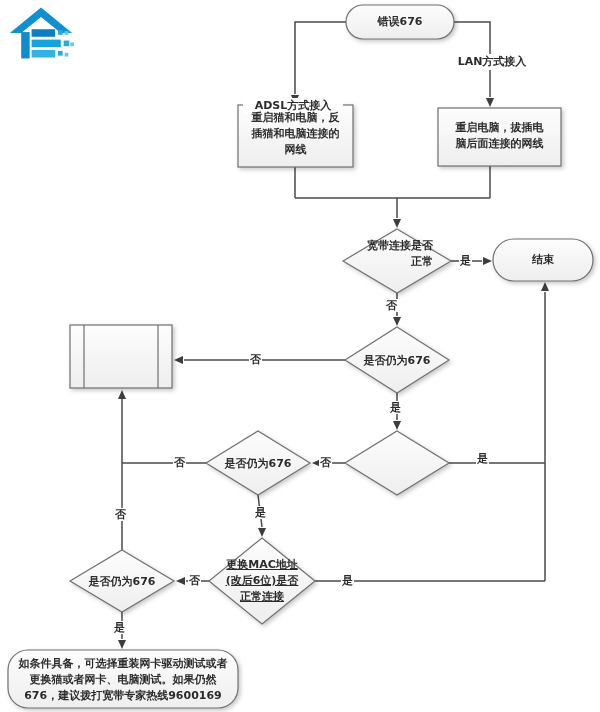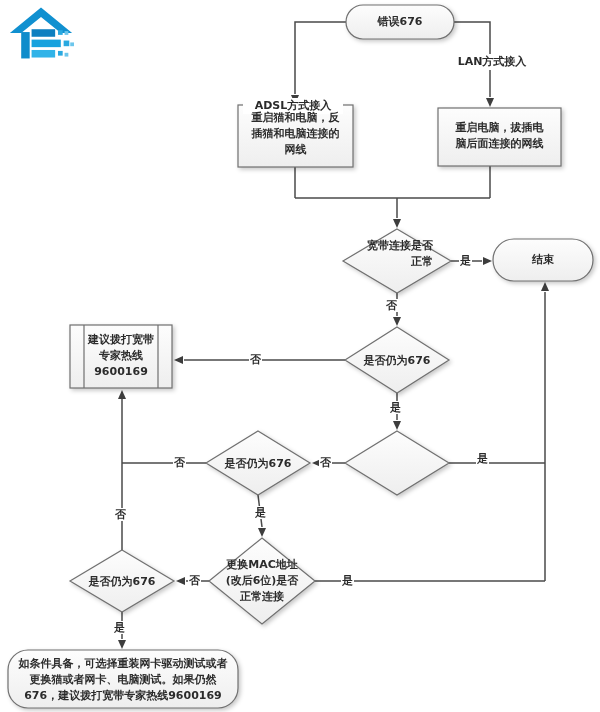--- a/index.html
+++ b/index.html
@@ -123,29 +123,24 @@
 
   <div class="txt" style="left:249px;top:110px;width:93px;">重启猫和电脑，反插猫和电脑连接的网线</div>
   <div class="txt" style="left:453px;top:120px;width:93px;font-family:Liberation Serif, serif;">重启电脑，拔插电脑后面连接的网线</div>
 
   <div class="txt" style="left:361px;top:238px;width:72px;text-align:right;">宽带连接是否正常</div>
 
   <div class="txt flexc" style="left:493px;top:239px;width:100px;height:42px;">结束</div>
 
   <div class="txt" style="left:345px;top:353px;width:104px;">是否仍为676</div>
 
-  <div class="txt" style="left:84px;top:332px;width:74px;">
-    <div>建议拨打宽带</div>
-    <div>专家热线</div>
-    <div>9600169</div>
-  </div>
 
   <div class="txt" style="left:206px;top:456px;width:104px;">是否仍为676</div>
 
-  <div class="txt" style="left:222px;top:557px;width:80px;">更换MAC地址(改后6位)是否正常连接</div>
+  <div class="txt" style="left:222px;top:557px;width:80px;text-decoration:underline;">更换MAC地址(改后6位)是否正常连接</div>
   <div class="txt" style="left:70px;top:574px;width:104px;">是否仍为676</div>
 
   <div class="txt" style="left:16px;top:656px;width:214px;">如条件具备，可选择重装网卡驱动测试或者更换猫或者网卡、电脑测试。如果仍然676，建议拨打宽带专家热线9600169</div>
 
   <span class="lbl" style="left:459px;top:254px;">是</span>
   <span class="lbl" style="left:385px;top:299px;">否</span>
   <span class="lbl" style="left:249px;top:353px;">否</span>
   <span class="lbl" style="left:389px;top:401px;">是</span>
   <span class="lbl" style="left:319px;top:456px;">否</span>
   <span class="lbl" style="left:476px;top:452px;">是</span>

